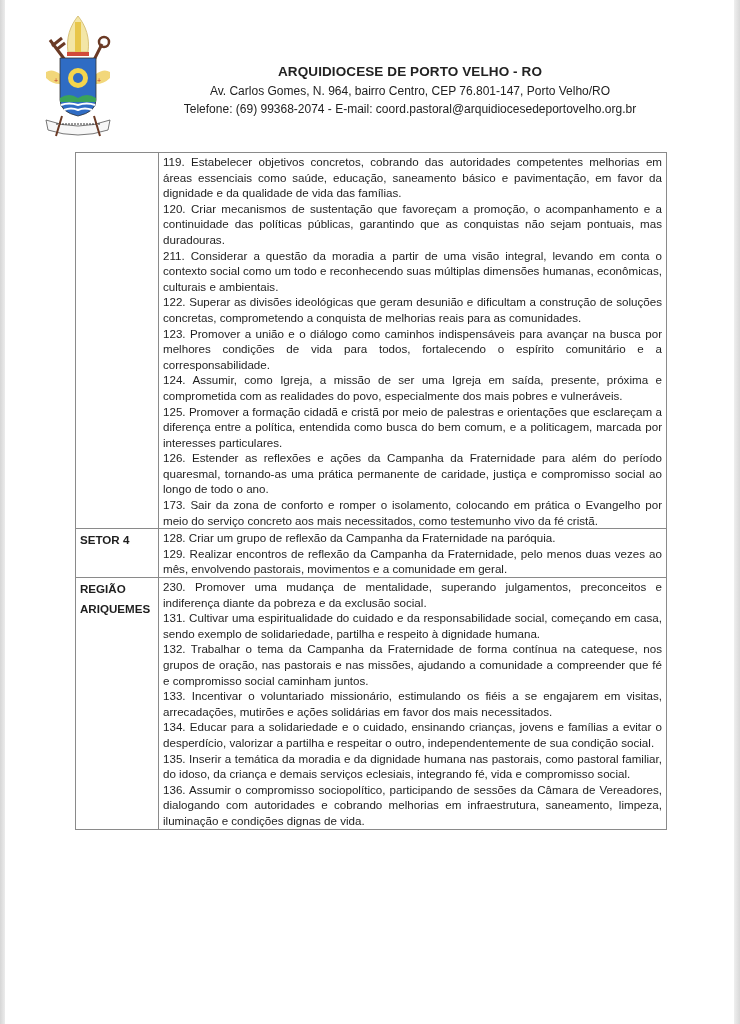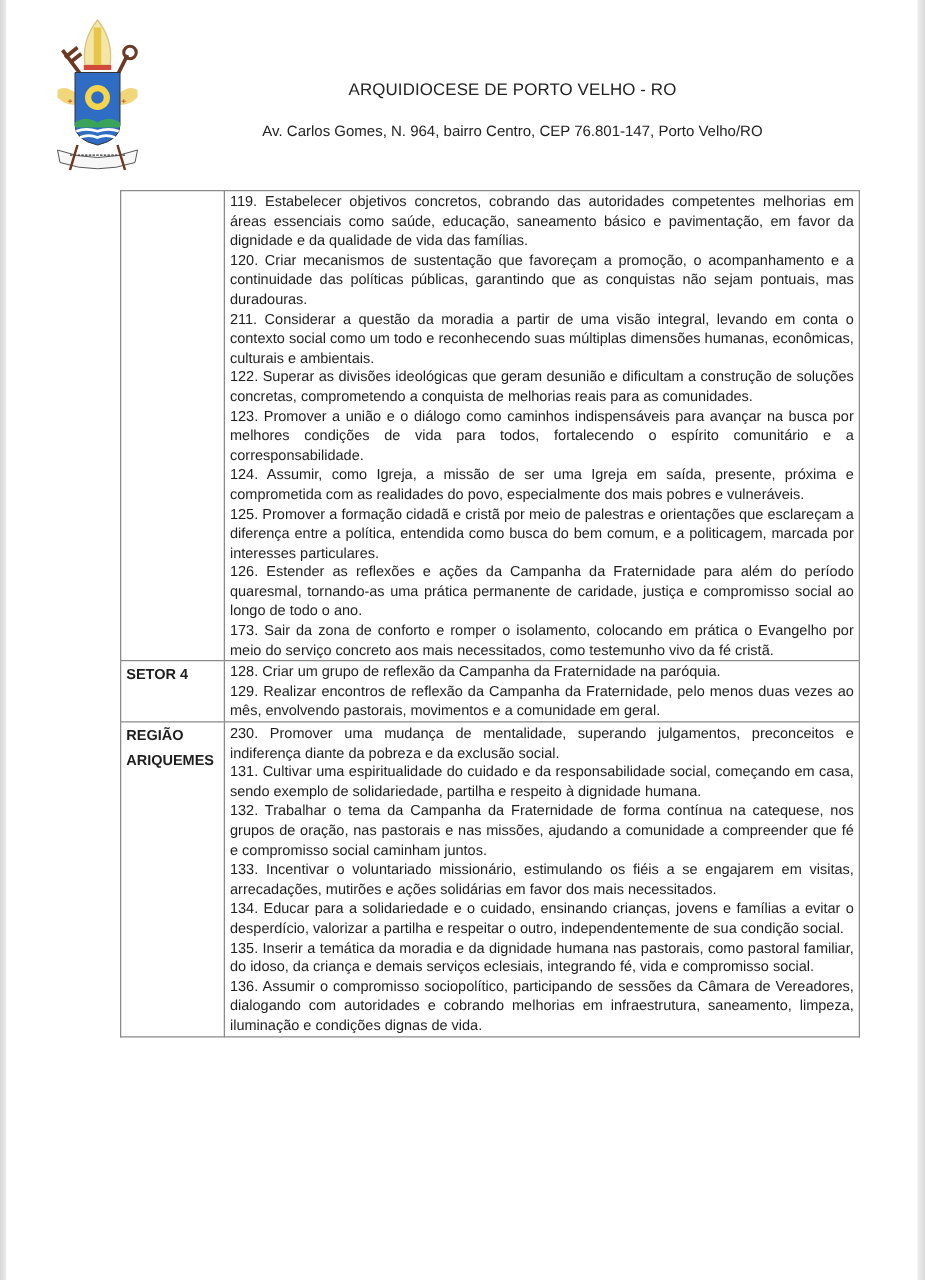--- a/index.html
+++ b/index.html
@@ -18,29 +18,29 @@
     background: linear-gradient(to left, #d9d9d9, #efefef);
   }
   .logo {
     position: absolute; left: 42px; top: 12px; width: 72px; height: 128px;
   }
   .header {
     position: absolute; left: 160px; top: 64px; width: 500px; text-align: center;
     color: #222;
   }
   .header .title {
-    font-weight: normal; font-size: 13.5px; letter-spacing: 0.1px; margin-bottom: 17px; text-align: center;
+    font-weight: bold; font-size: 13.5px; letter-spacing: 0.1px; margin-bottom: 3px; text-align: center;
   }
   .header .line {
     font-size: 12px; line-height: 18px; white-space: nowrap;
   }
   table.plan {
     position: absolute; left: 75px; top: 152px; width: 592px;
     border-collapse: collapse;
-    font-size: 11.6px; line-height: 15.6px; color: #1e1e1e; margin-left: 21px;
+    font-size: 11.6px; line-height: 15.6px; color: #1e1e1e;
   }
   table.plan td {
     border: 1px solid #8a8a8a; vertical-align: top; padding: 1px 4px 0 4px;
   }
   td.sector {
     width: 74px; font-weight: bold; padding-top: 1px; line-height: 20px;
   }
   td.items p {
     margin: 0; text-align: justify;
   }
@@ -74,20 +74,21 @@
   <path d="M22 98 Q29 95 36 98 Q43 95 50 98" stroke="#ffffff" stroke-width="2" fill="none"></path>
 
   <path d="M4 108 Q36 120 68 108 L66 118 Q36 128 6 118 Z" fill="#f7f7f7" stroke="#555" stroke-width="0.8"></path>
   <path d="M14 112 L58 112" stroke="#333" stroke-width="1" stroke-dasharray="2 1"></path>
   <path d="M20 104 L14 124 M52 104 L58 124" stroke="#6b3a25" stroke-width="2"></path>
 </svg>
 
 <div class="header">
   <div class="title">ARQUIDIOCESE DE PORTO VELHO - RO</div>
   <div class="line">Av. Carlos Gomes, N. 964, bairro Centro, CEP 76.801-147, Porto Velho/RO</div>
+  <div class="line">Telefone: (69) 99368-2074 - E-mail: coord.pastoral@arquidiocesedeportovelho.org.br</div>
 </div>
 
 <table class="plan">
   <tbody>
     <tr>
       <td class="sector"></td>
       <td class="items">
         <p>119. Estabelecer objetivos concretos, cobrando das autoridades competentes melhorias em áreas essenciais como saúde, educação, saneamento básico e pavimentação, em favor da dignidade e da qualidade de vida das famílias.</p>
         <p>120. Criar mecanismos de sustentação que favoreçam a promoção, o acompanhamento e a continuidade das políticas públicas, garantindo que as conquistas não sejam pontuais, mas duradouras.</p>
         <p>211. Considerar a questão da moradia a partir de uma visão integral, levando em conta o contexto social como um todo e reconhecendo suas múltiplas dimensões humanas, econômicas, culturais e ambientais.</p>

